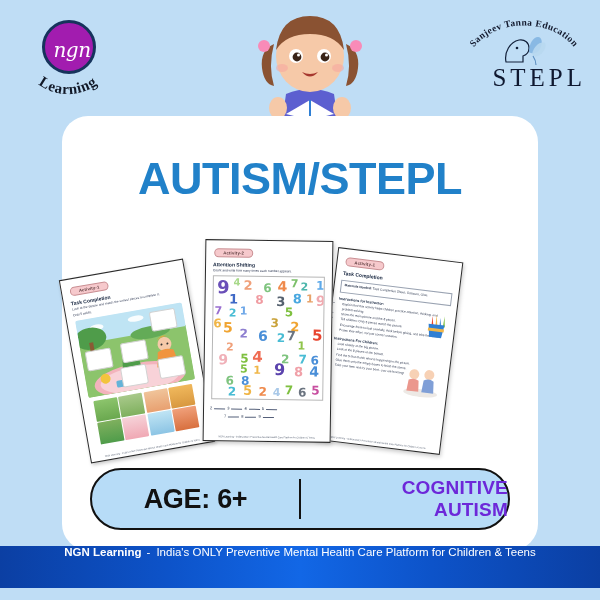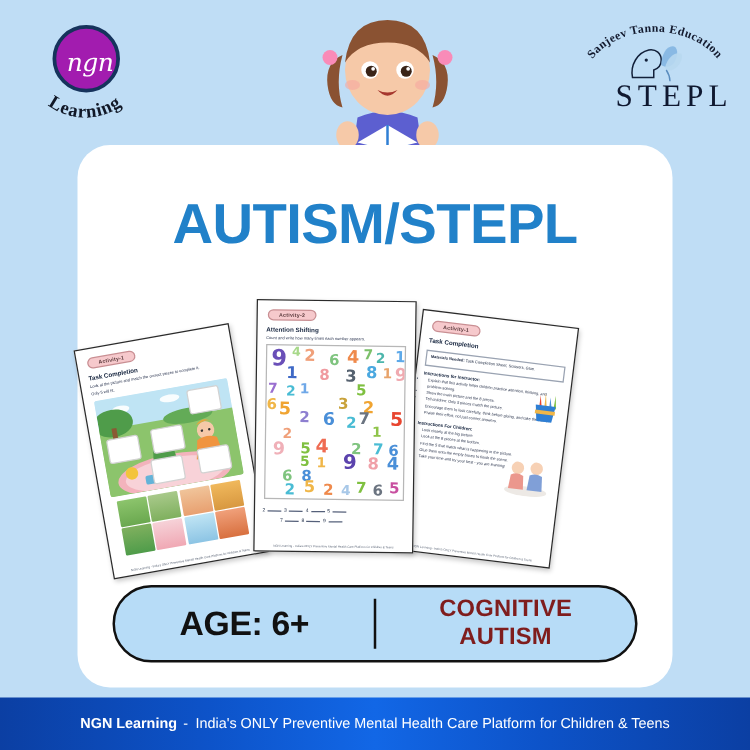--- a/index.html
+++ b/index.html
@@ -268,36 +268,35 @@
     flex: 1;
     text-align: center;
     font-size: 27px;
     font-weight: bold;
     color: #111;
     letter-spacing: -.3px;
   }
   #pill-div { width: 2px; height: 40px; background: #111; }
   #pill-skill {
     flex: 1;
-    text-align: center;
+    text-align: right;
     font-size: 19px;
     font-weight: bold;
-    color: #7f1d1d;
+    color: #6d28d9;
     line-height: 1.18;
     letter-spacing: .2px;
   }
 
   
   #footer {
     position: absolute;
-    left: 0; bottom: 0;
+    left: 0; bottom: 12px;
     width: 600px; height: 42px;
     background: linear-gradient(90deg,#0b3fa3 0%, #0d53c9 28%, #1267e6 50%, #0d53c9 72%, #0b3fa3 100%);
     display: flex;
-    align-items: center;
     justify-content: center;
     color: #ffffff;
     font-size: 11.5px;
   }
   #footer b { font-weight: bold; margin-right: 5px; }
   #footer .sep { margin-right: 6px; }
 </style>
 </head>
 <body>
 

